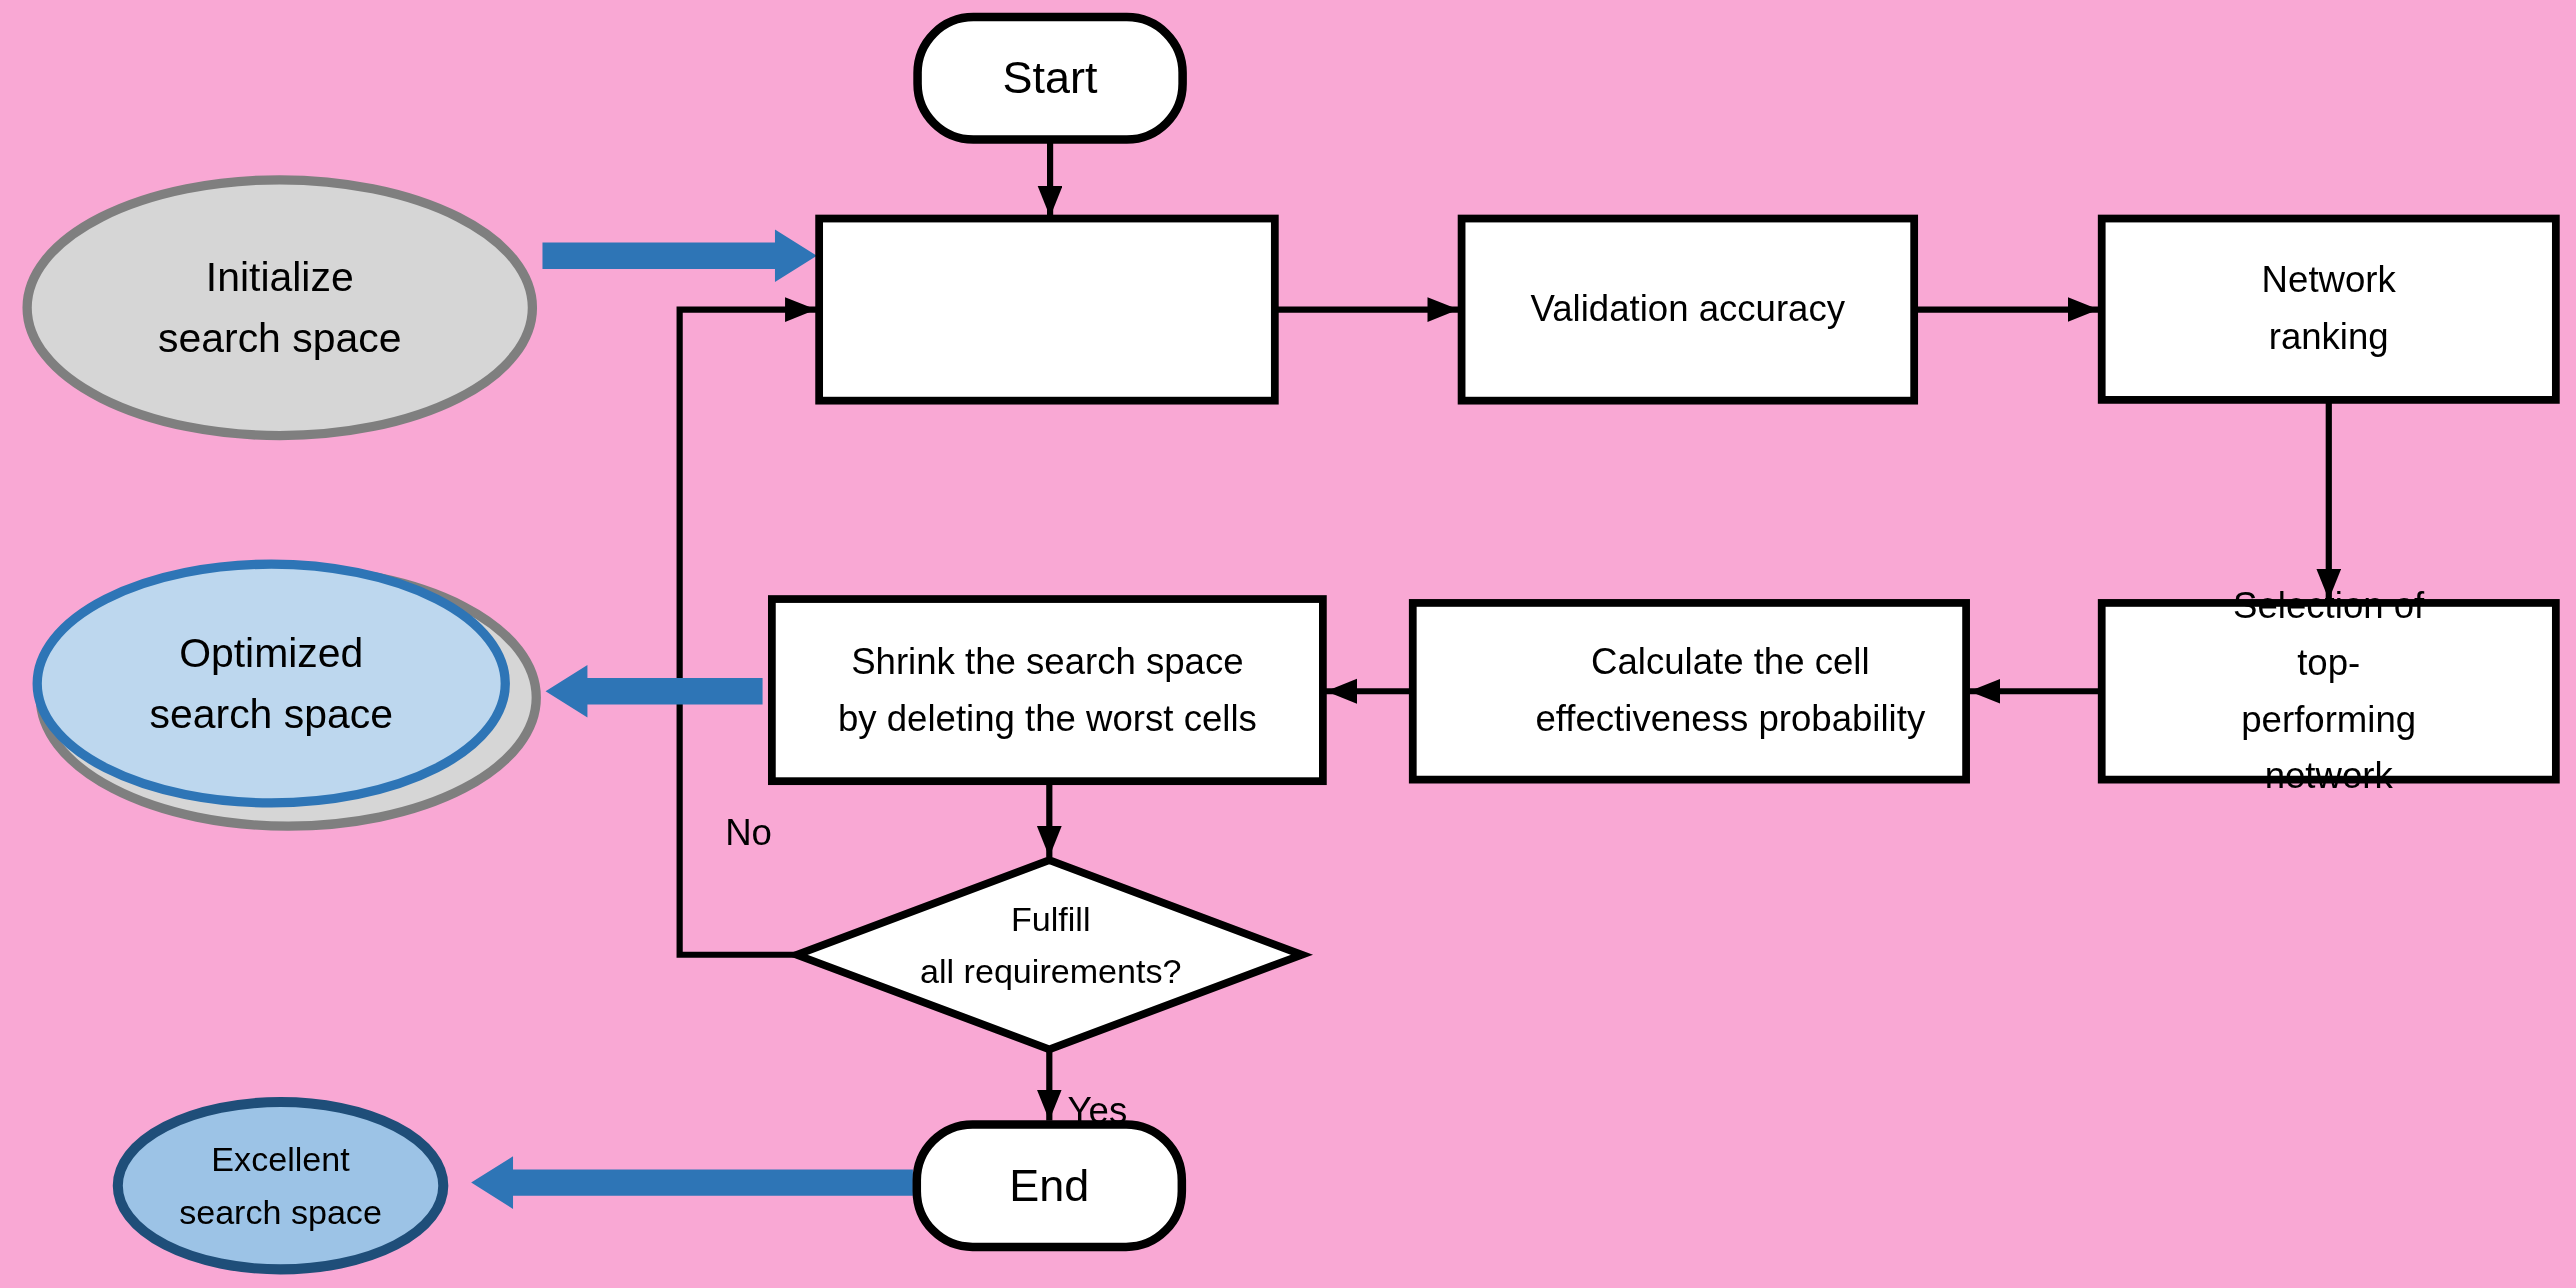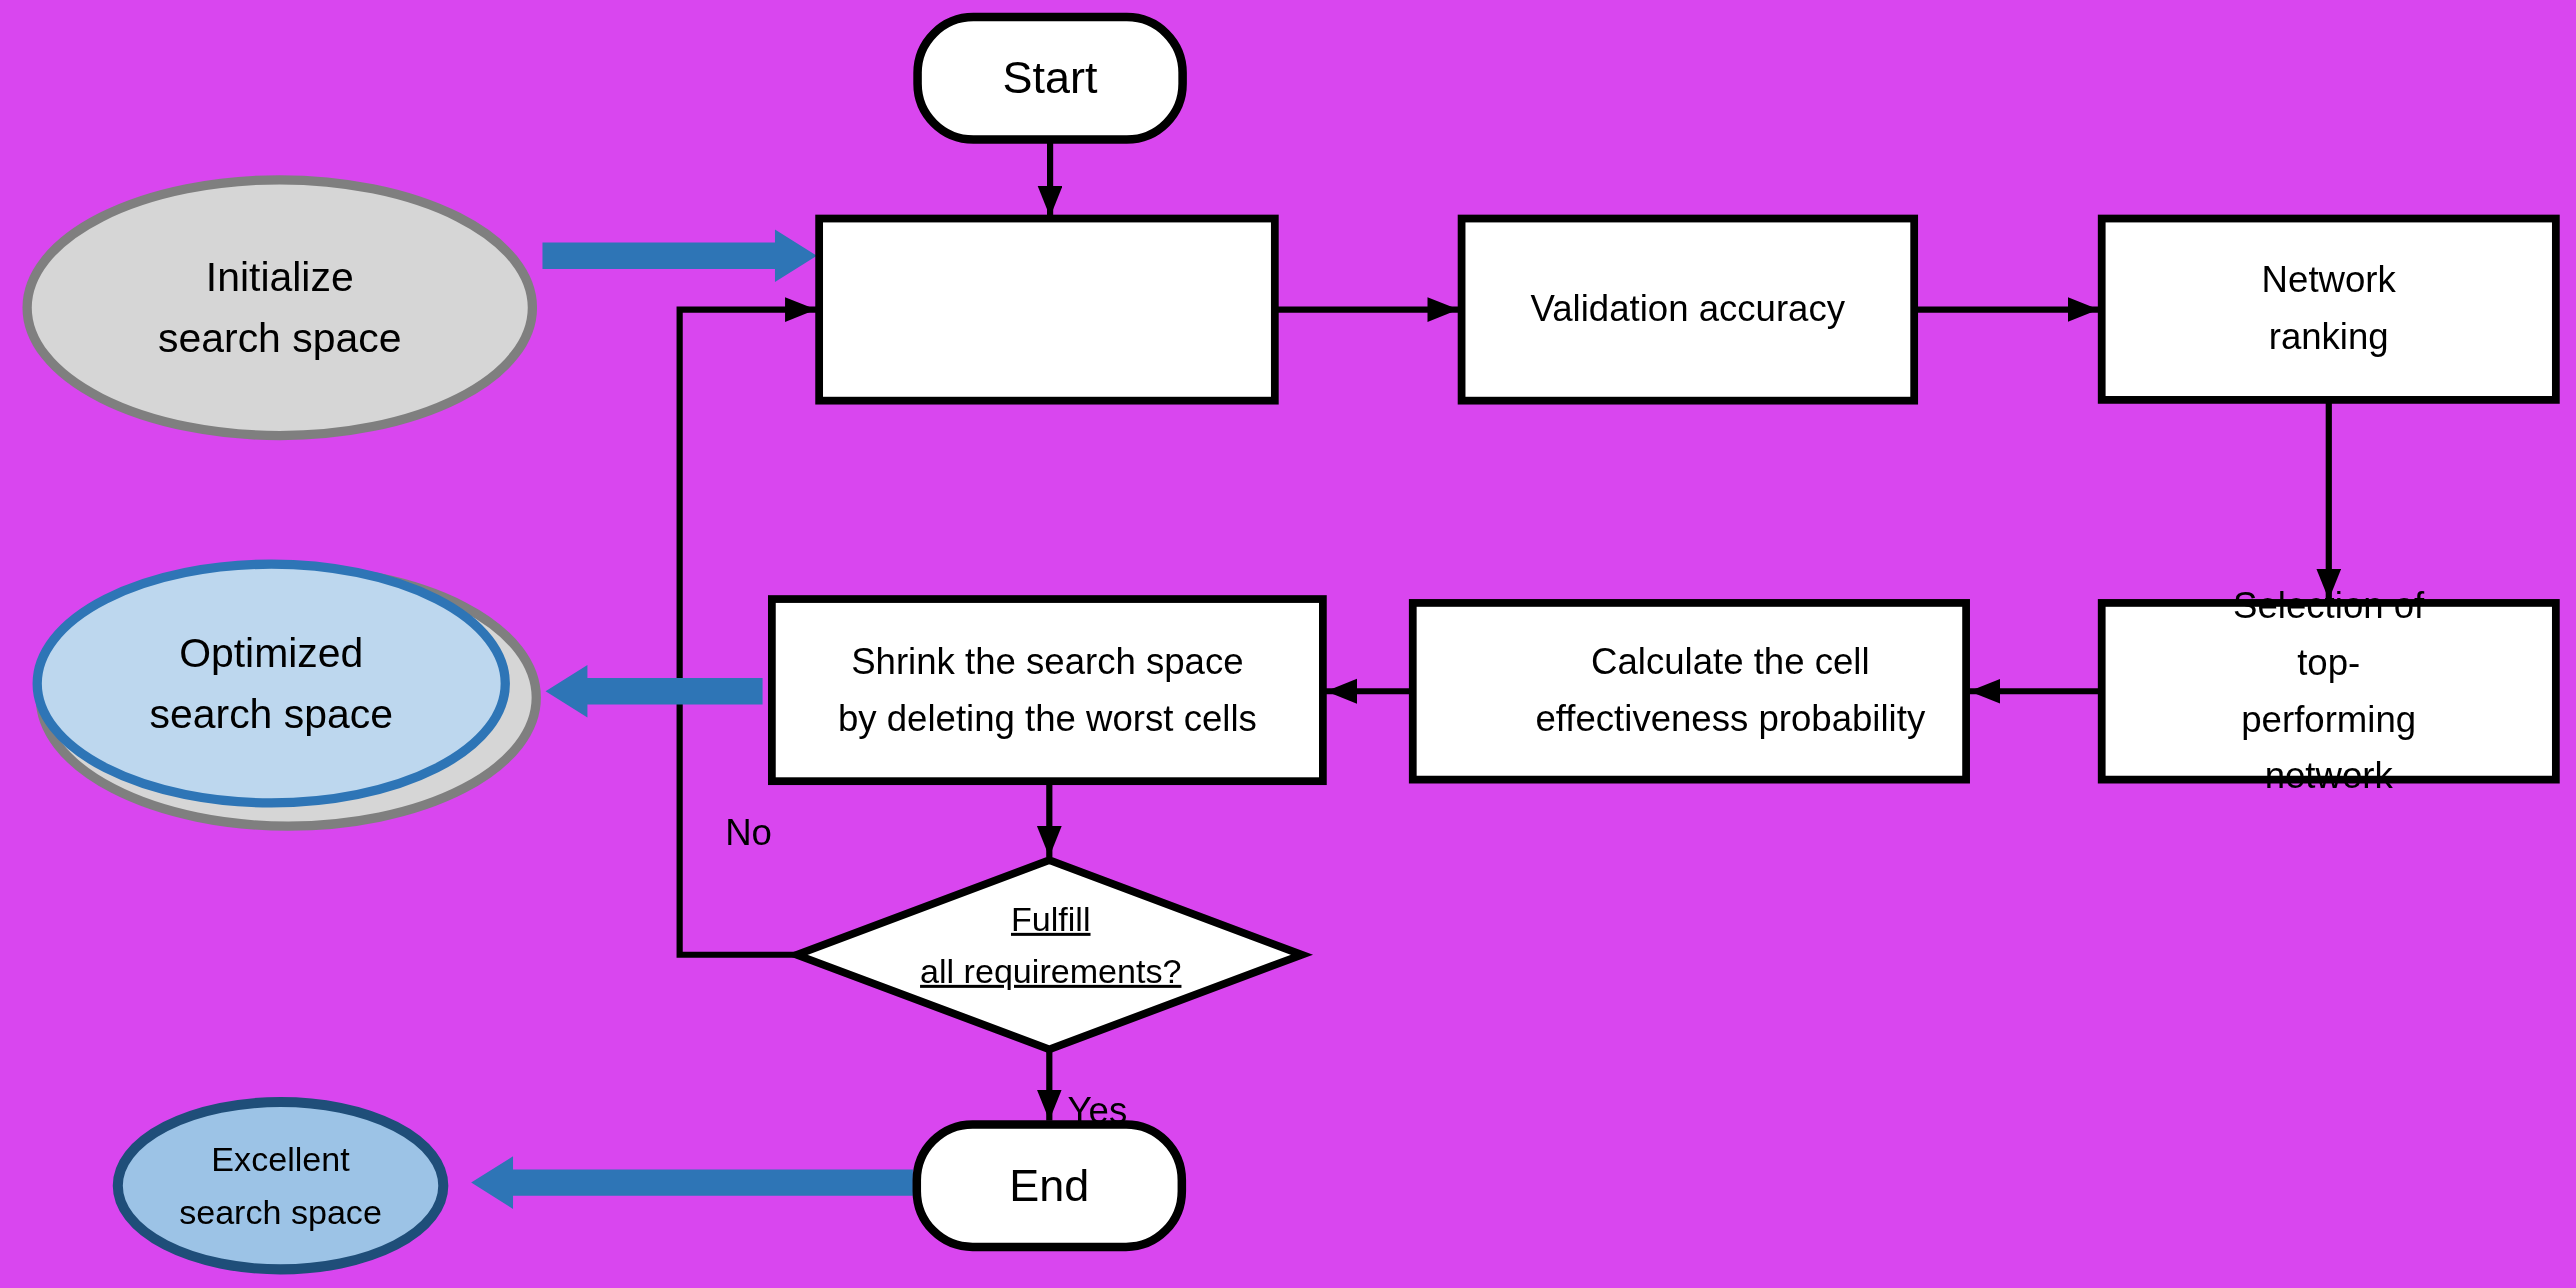--- a/index.html
+++ b/index.html
@@ -1,21 +1,21 @@
 <!DOCTYPE html>
 <html style="font-size:31px"><head>
 <meta charset="utf-8">
 <style>
   html { font-size: calc(100vw / 83.1); }
   body { margin: 0; background: #ffffff; }
   .stage {
     position: relative;
     width: 100vw;
     aspect-ratio: 3324 / 1662;
-    background: #d946ef;
+    background: #f9a8d4;
     overflow: hidden;
     font-family: "Liberation Sans", sans-serif;
   }
   .stage svg { position: absolute; inset: 0; width: 100%; height: 100%; display: block; }
   .labels { position: absolute; inset: 0; }
   .lbl {
     position: absolute;
     transform: translate(-50%, -50%);
     text-align: center;
     white-space: pre-line;
@@ -84,21 +84,21 @@
     <div class="lbl ellipse-lg" style="left:10.86%; top:23.89%;">Initialize
 search space</div>
     <div class="lbl process" style="left:65.52%; top:24.02%;">Validation accuracy</div>
     <div class="lbl process" style="left:90.40%; top:24.02%;">Network ranking</div>
     <div class="lbl process" style="left:90.40%; top:53.67%;">Selection of top-
 performing network</div>
     <div class="lbl process" style="left:65.58%; top:53.67%;margin-left:41px;">Calculate the cell
 effectiveness probability</div>
     <div class="lbl process" style="left:40.66%; top:53.64%;">Shrink the search space
 by deleting the worst cells</div>
-    <div class="lbl decision" style="left:40.79%; top:73.40%;text-decoration:underline;">Fulfill
+    <div class="lbl decision" style="left:40.79%; top:73.40%;">Fulfill
 all requirements?</div>
     <div class="lbl terminator" style="left:40.73%; top:92.06%;text-align:right;">End</div>
     <div class="lbl ellipse-lg" style="left:10.53%; top:53.07%;">Optimized
 search space</div>
     <div class="lbl ellipse-sm" style="left:10.89%; top:92.06%;">Excellent
 search space</div>
     <div class="lbl edge" style="left:29.06%; top:64.68%;">No</div>
     <div class="lbl edge" style="left:42.60%; top:84.12%;margin-top:28px;">Yes</div>
   </div>
 </div>

